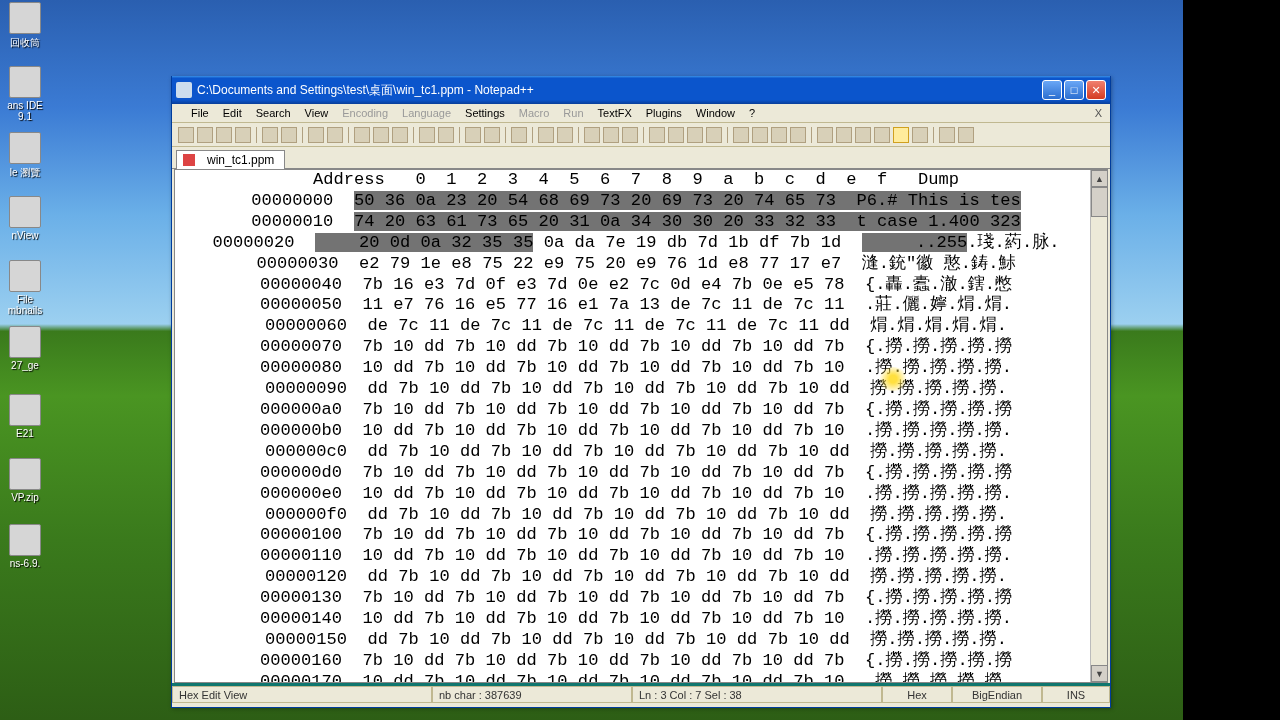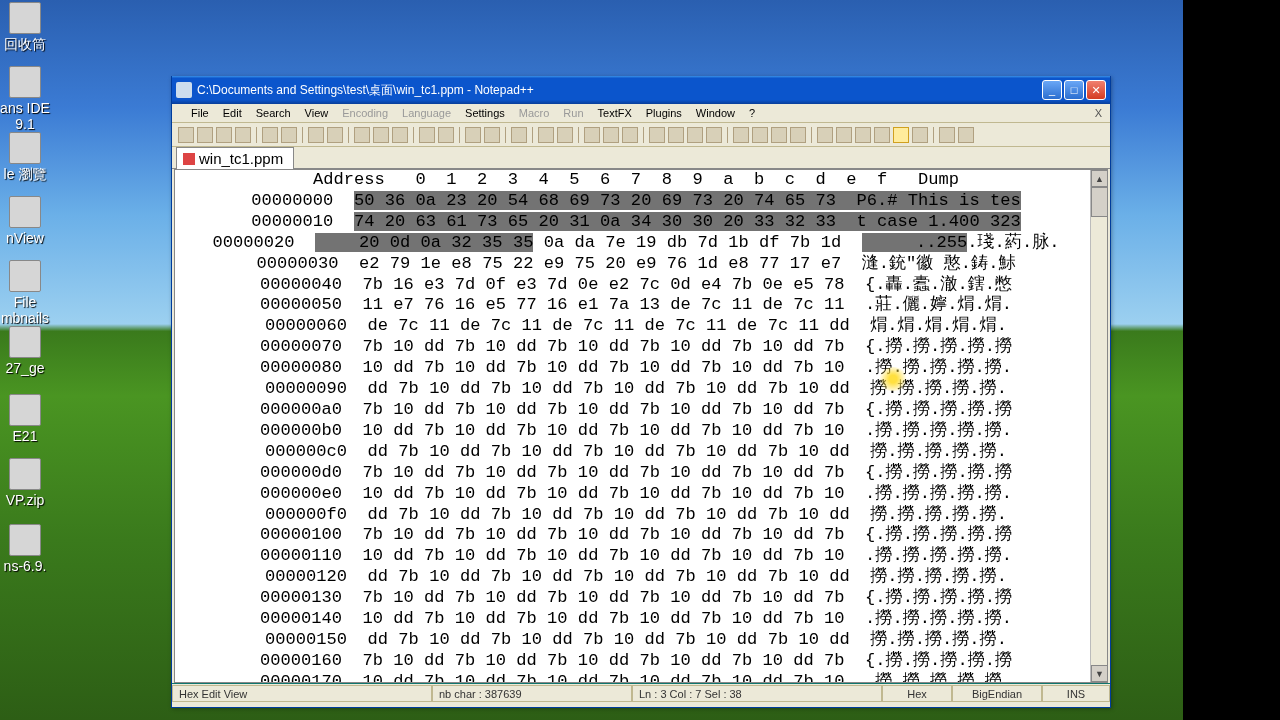--- a/index.html
+++ b/index.html
@@ -1,20 +1,20 @@
 <!DOCTYPE html>
 <html><head>
 <meta charset="utf-8">
 <style>
   * { margin:0; padding:0; box-sizing:border-box; }
   body { font-family: Tahoma, sans-serif; width:1280px; height:720px; overflow:hidden; position:relative; background:#000; }
   .desktop { position:absolute; left:0; top:0; width:1183px; height:720px;
     background: linear-gradient(to bottom,#2a5fb0 0%,#3b7bd4 15%,#6bb0e8 30%,#9cd0f0 45%,#3a7a1c 46%,#4a9522 55%,#3a7a1c 75%,#2d5e15 100%); }
   .blackbar { position:absolute; left:1183px; top:0; width:97px; height:720px; background:#000; }
-  .icon { position:absolute; width:50px; text-align:center; color:#fff; font-size:14px; text-shadow:1px 1px 1px #000; }
+  .icon { position:absolute; width:50px; text-align:center; color:#fff; font-size:10px; text-shadow:1px 1px 1px #000; }
   .icon .ibox { width:32px; height:32px; display:block; margin:0 auto 2px; background:#d6d6d6; border:1px solid #888; border-radius:2px; }
   .window { position:absolute; left:171px; top:76px; width:940px; height:632px;
     background:#ece9d8; border:1px solid #003c9c; border-top:none;
     box-shadow:1px 1px 4px rgba(0,0,0,.3); }
   .titlebar { height:28px; background:linear-gradient(to bottom,#3a91e8 0%,#0b55cc 8%,#0b55cc 85%,#083d99 100%);
     color:#fff; display:flex; align-items:center; padding:0 4px; font-size:12px; }
   .title-icon { width:16px; height:16px; background:#cde; margin-right:5px; border-radius:2px; }
   .title-text { flex:1; white-space:nowrap; overflow:hidden; text-overflow:ellipsis; }
   .winbtns { display:flex; gap:2px; }
   .winbtn { width:20px; height:20px; border:1px solid #fff; border-radius:3px; color:#fff;
@@ -23,32 +23,32 @@
   .winbtn.close { background:linear-gradient(#f08070,#d43c22); }
   .menubar { height:19px; background:#ece9d8; border-bottom:1px solid #c0b890; display:flex; font-size:11px; align-items:center; padding-left:12px; }
   .menuitem { padding:1px 7px; }
   .menuitem.disabled { color:#999; }
   .menu-x { margin-left:auto; margin-right:4px; font-size:11px; color:#555; padding:0 4px;}
   .toolbar { height:24px; background:#ece9d8; border-bottom:1px solid #c0b890; display:flex; align-items:center; padding-left:6px; gap:3px; }
   .tb { width:16px; height:16px; background:#d8d0b8; border:1px solid #b0a080; }
   .tb.sep { width:1px; background:#b0a080; border:none; margin:0 2px; }
   .tb.hl { background:#ffec9c; border-color:#d0a020; }
   .tabbar { height:22px; background:#ece9d8; border-bottom:1px solid #888; display:flex; align-items:flex-end; padding-left:4px; }
-  .tab { background:#fff; border:1px solid #888; border-bottom:none; padding:2px 10px 2px 6px; font-size:15px;
-    display:flex; align-items:center; gap:4px; position:relative; top:1px;margin-top:24px; }
+  .tab { background:#fff; border:1px solid #888; border-bottom:none; padding:2px 10px 2px 6px; font-size:12px;
+    display:flex; align-items:center; gap:12px; position:relative; top:1px;margin-top:24px; }
   .tab-icon { width:12px; height:12px; background:#d44; display:inline-block; }
   .hexarea { position:relative; height:514px; background:#fff; border:1px solid #888; margin:0 2px; overflow:hidden; }
   .hexcontent { position:absolute; left:0; top:0; right:18px; bottom:0; overflow:hidden; }
   .hexline { font-family:'Courier New',monospace; font-size:17.1px; white-space:pre; line-height:20.9px; padding-left:8px; color:#000;text-align:center;}
   .scrollbar { position:absolute; right:0; top:0; width:17px; height:100%; background:#ece9d8; border-left:1px solid #bbb;}
   .scroll-up,.scroll-down{ position:absolute; width:17px; height:17px; background:#d4d0c8; border:1px solid #888; font-size:9px;
      display:flex; align-items:center; justify-content:center; color:#444;}
   .scroll-up{top:0} .scroll-down{bottom:0}
   .scroll-thumb{ position:absolute; top:17px; width:17px; height:30px; background:#d4d0c8; border:1px solid #888; }
-  .statusbar { height:20px; background:#ece9d8; border-top:1px solid #0f766e; display:flex; font-size:11px; align-items:center; color:#333; }
+  .statusbar { height:20px; background:#ece9d8; border-top:3px solid #0f766e; display:flex; font-size:11px; align-items:center; color:#333; }
   .sb-cell { border:1px solid #c0b890; padding:1px 6px; height:17px; display:flex; align-items:center; }
   .sel { background:#737373; }
   .selpart .sel { display:inline;padding-left:44px; }
   .highlight { position:absolute; width:30px; height:24px; background:radial-gradient(circle,#ffe040 20%,rgba(255,224,64,0) 72%); border-radius:50%; pointer-events:none; }
 </style>
 </head>
 <body>
 
 <div class="desktop">
   <div id="desktop-icons">

